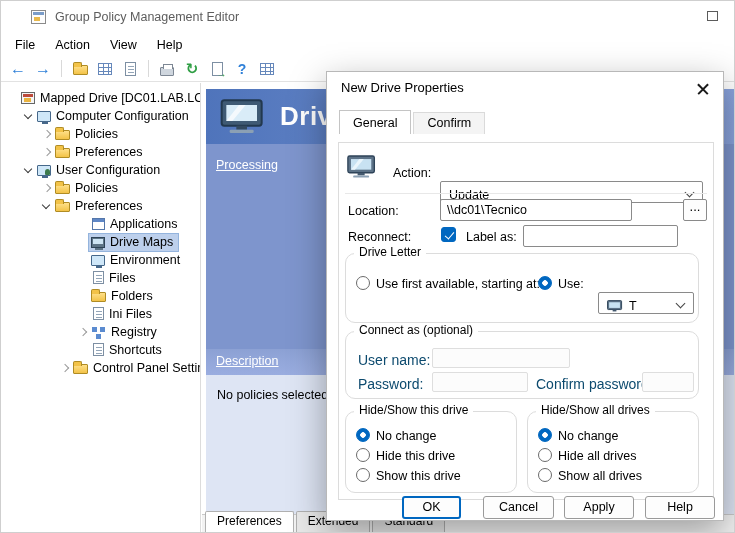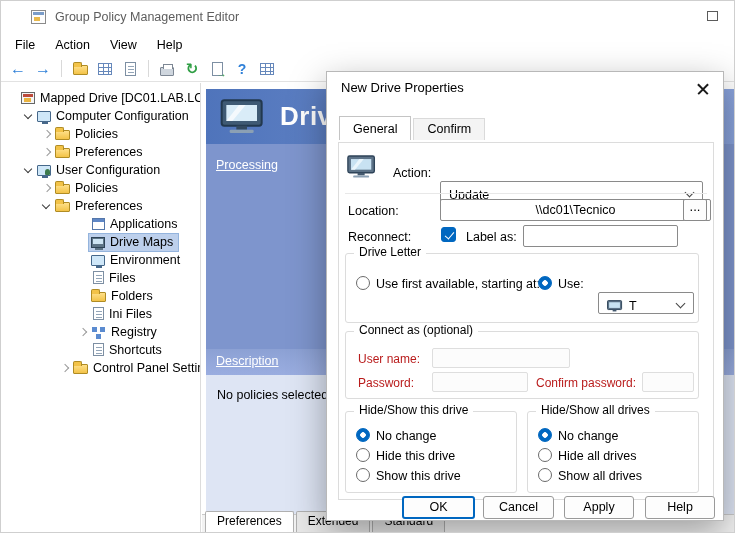--- a/index.html
+++ b/index.html
@@ -111,39 +111,39 @@
   .dialog { position:absolute; left:325px; top:70px; width:398px; height:450px; background:#fff;
             border:1px solid #b8b8b8; box-shadow:0 12px 34px rgba(0,0,0,.35); }
   .dtitle { height:30px; display:flex; align-items:center; padding-left:14px; font-size:13px; }
   .dclose { position:absolute; right:9px; top:7px; width:22px; height:20px; }
   .dclose::before,.dclose::after { content:""; position:absolute; left:50%; top:50%; width:14px; height:1.6px; background:#1a1a1a; }
   .dclose::before { transform:translate(-50%,-50%) rotate(45deg); }
   .dclose::after  { transform:translate(-50%,-50%) rotate(-45deg); }
   .dtabs { position:absolute; top:38px; left:12px; display:flex; align-items:flex-end; z-index:2; }
   .dtab { padding:3px 13px 4px; font-size:12.5px; background:#f4f4f4; border:1px solid #dadada;
           border-bottom:none; margin-right:2px; }
-  .dtab.active { background:#fff; border-color:#c4c4c4; padding-top:5px;margin-top:6px; }
+  .dtab.active { background:#fff; border-color:#c4c4c4; padding-top:5px; }
   .dpage { position:absolute; top:70px; left:11px; width:376px; height:358px; border:1px solid #dcdcdc; background:#fff; }
   .abs { position:absolute; }
   .lbl { font-size:12.5px; }
-  .lbl-dis { font-size:12px; color:#b91c1c; }
+  .lbl-dis { font-size:14px; color:#0c4a6e; }
   .tinput { position:absolute; border:1px solid #8a8a8a; border-radius:2px; height:22px; background:#fff;
             padding:0 6px; font-size:12.5px; display:flex; align-items:center; overflow:hidden; white-space:nowrap; }
   .tinput.dis { border-color:#dedede; background:#fcfcfc; height:20px; }
   .combo { position:absolute; border:1px solid #8a8a8a; border-radius:2px; background:#fff; display:flex;
            align-items:flex-end; gap:6px; padding:0 22px 0 8px; height:22px; font-size:12.5px;margin-top:20px; }
   .combo::after { content:""; position:absolute; right:9px; top:7px; width:6px; height:6px;
            border-right:1.4px solid #444; border-bottom:1.4px solid #444; transform:rotate(45deg); }
   .psep { position:absolute; left:6px; right:6px; top:50px; height:1px; background:#e8e8e8; }
   .cb { position:absolute; width:15px; height:15px; background:#0067c0; border:1px solid #0067c0; border-radius:3px; }
   .cb::after { content:""; position:absolute; left:4.5px; top:1.5px; width:4px; height:8px;
                border-right:1.8px solid #fff; border-bottom:1.8px solid #fff; transform:rotate(40deg); }
   .radio { position:absolute; width:14px; height:14px; border-radius:50%; border:1px solid #6b6b6b; background:#fff; }
   .radio.on { border:1px solid #0067c0; background:radial-gradient(circle,#fff 0 2.5px,#0067c0 3px); }
-  .group { position:absolute; border:1px solid #dcdcdc; border-radius:3px; }
+  .group { position:absolute; border:1px solid #dcdcdc; border-radius:10px; }
   .gtitle { position:absolute; top:-9px; left:8px; background:#fff; padding:0 5px; font-size:12px; }
   .btn { position:absolute; height:23px; border:1px solid #9a9a9a; border-radius:3px; background:#fdfdfd;
          font-size:12.5px; text-align:center; line-height:21px; top:424px; }
   .btn.default { border:2px solid #0067c0; line-height:19px; }
   .browse { position:absolute; width:24px; height:22px; border:1px solid #8a8a8a; border-radius:2px;
             background:#fdfdfd; text-align:center; line-height:14px; font-size:13px; }
   .drv { display:block; }
 </style>
 </head>
 <body>
@@ -358,21 +358,21 @@
         <rect x="7" y="23" width="18" height="2.5" rx="1" fill="#8ba0b4"></rect>
       </svg>
       <span class="lbl abs" style="left:54px;top:23px;">Action:</span>
       <div class="combo" style="left:101px;top:18px;width:263px;">
         <span>Update</span>
       </div>
 
       <div class="psep"></div>
 
       <span class="lbl abs" style="left:9px;top:61px;">Location:</span>
-      <div class="tinput" style="left:101px;top:56px;width:271px;justify-content:center;">
+      <div class="tinput" style="left:101px;top:56px;width:192px;">
         <span>\\dc01\Tecnico</span>
       </div>
       <div class="browse" style="left:344px;top:56px;">
         <span>...</span>
       </div>
 
       <span class="lbl abs" style="left:9px;top:87px;">Reconnect:</span>
       <span class="cb" style="left:102px;top:84px;"></span>
       <span class="lbl abs" style="left:127px;top:87px;">Label as:</span>
       <div class="tinput" style="left:184px;top:82px;width:155px;">
@@ -419,19 +419,19 @@
         <span class="gtitle">Hide/Show all drives</span>
         <span class="radio on" style="left:10px;top:16px;"></span>
         <span class="lbl abs" style="left:30px;top:17px;">No change</span>
         <span class="radio" style="left:10px;top:36px;"></span>
         <span class="lbl abs" style="left:30px;top:37px;">Hide all drives</span>
         <span class="radio" style="left:10px;top:56px;"></span>
         <span class="lbl abs" style="left:30px;top:57px;">Show all drives</span>
       </div>
     </div>
 
-    <div class="btn default" style="left:75px;width:73px;">OK</div>
+    <div class="btn default" style="left:75px;width:59px;">OK</div>
     <div class="btn" style="left:156px;width:71px;">Cancel</div>
     <div class="btn" style="left:237px;width:70px;">Apply</div>
     <div class="btn" style="left:318px;width:70px;">Help</div>
   </div>
 
 </div>
 
 </body></html>

